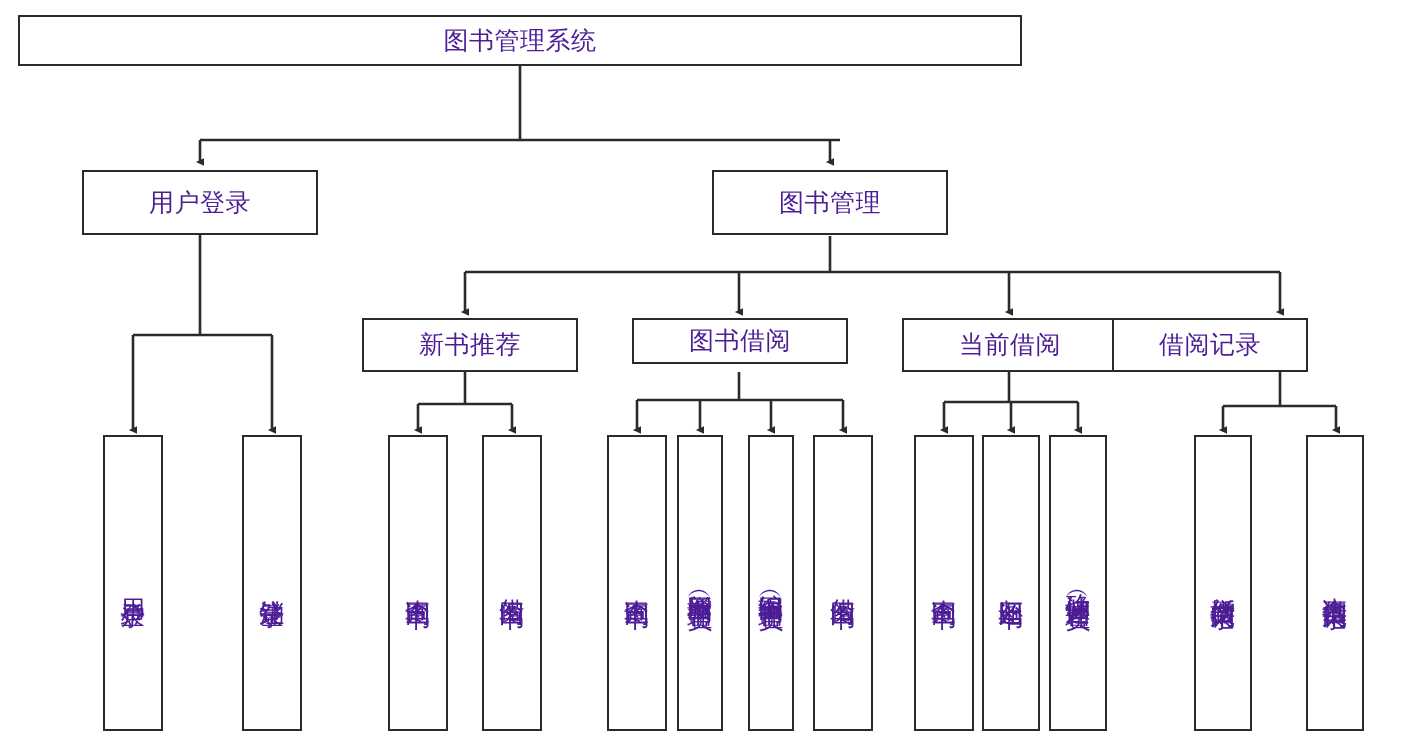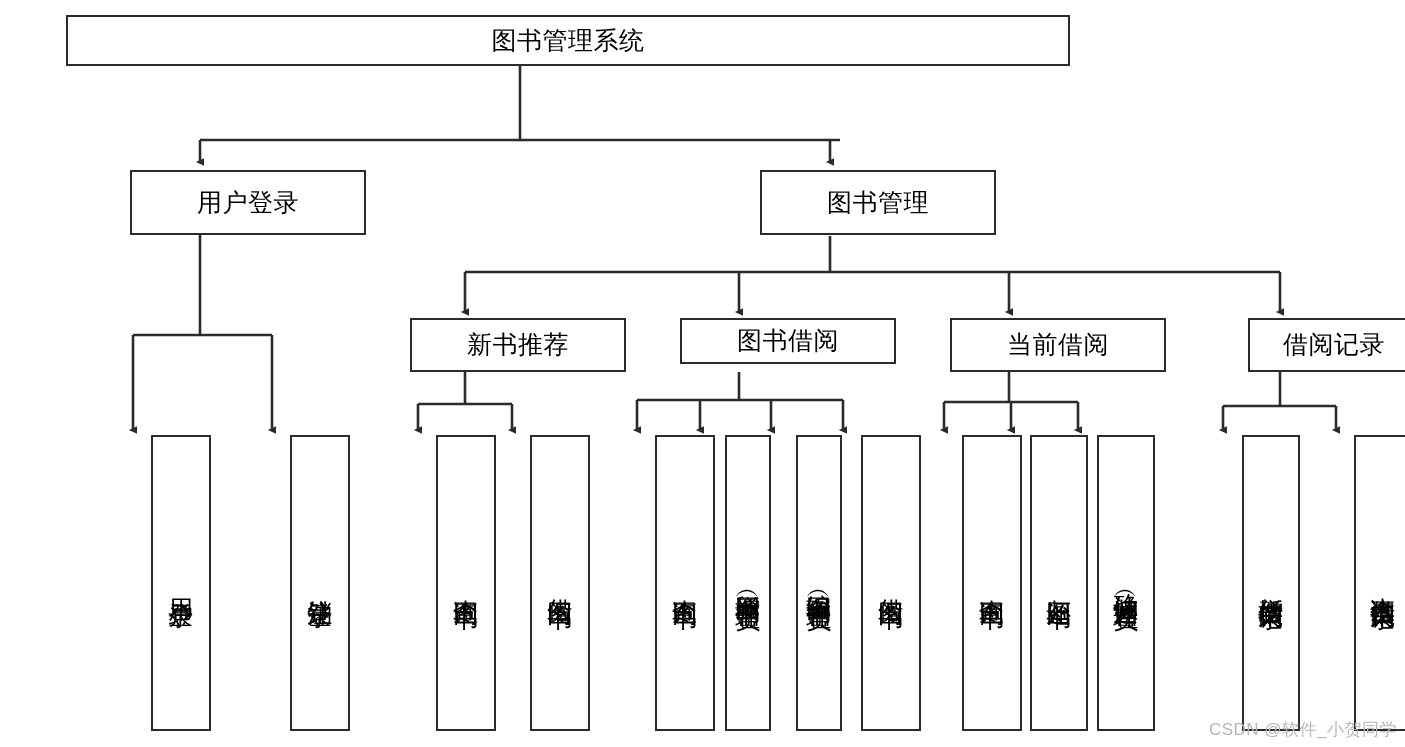--- a/index.html
+++ b/index.html
@@ -27,23 +27,22 @@
     pointer-events: none;
   }
   .node {
     position: absolute;
     box-sizing: border-box;
     background: #ffffff;
     border: 2px solid #2b2b2b;
     display: flex;
     align-items: center;
     justify-content: center;
-    color: #000000;
+    color: #4c1d95;
     z-index: 2;
-    margin-left: 48px;
   }
   .node .node-label {
     display: block;
     text-align: center;
     line-height: 1.18;
     white-space: nowrap;
   }
   
   .node.horiz .node-label {
     font-size: 25px;
@@ -149,21 +148,21 @@
   </div>
 
   <div class="node horiz" style="left:632px; top:318px; width:216px; height:46px;">
     <span class="node-label">图书借阅</span>
   </div>
 
   <div class="node horiz" style="left:902px; top:318px; width:216px; height:54px;">
     <span class="node-label">当前借阅</span>
   </div>
 
-  <div class="node horiz" style="left:1200px; top:318px; width:172px; height:54px;">
+  <div class="node horiz" style="left:1112px; top:318px; width:196px; height:54px;">
     <span class="node-label">借阅记录</span>
   </div>
 
   <div class="node vert" style="left:103px; top:435px; width:60px; height:296px;">
     <span class="node-label">用户登录</span>
   </div>
 
   <div class="node vert" style="left:242px; top:435px; width:60px; height:296px;">
     <span class="node-label">注销登录</span>
   </div>
@@ -205,15 +204,14 @@
   </div>
 
   <div class="node vert" style="left:1194px; top:435px; width:58px; height:296px;">
     <span class="node-label">新增借阅记录</span>
   </div>
 
   <div class="node vert" style="left:1306px; top:435px; width:58px; height:296px;">
     <span class="node-label">查询借阅记录</span>
   </div>
 
-  <div id="watermark">CSDN @软件_小贺同学</div>
 
 </div>
 
 </body></html>

